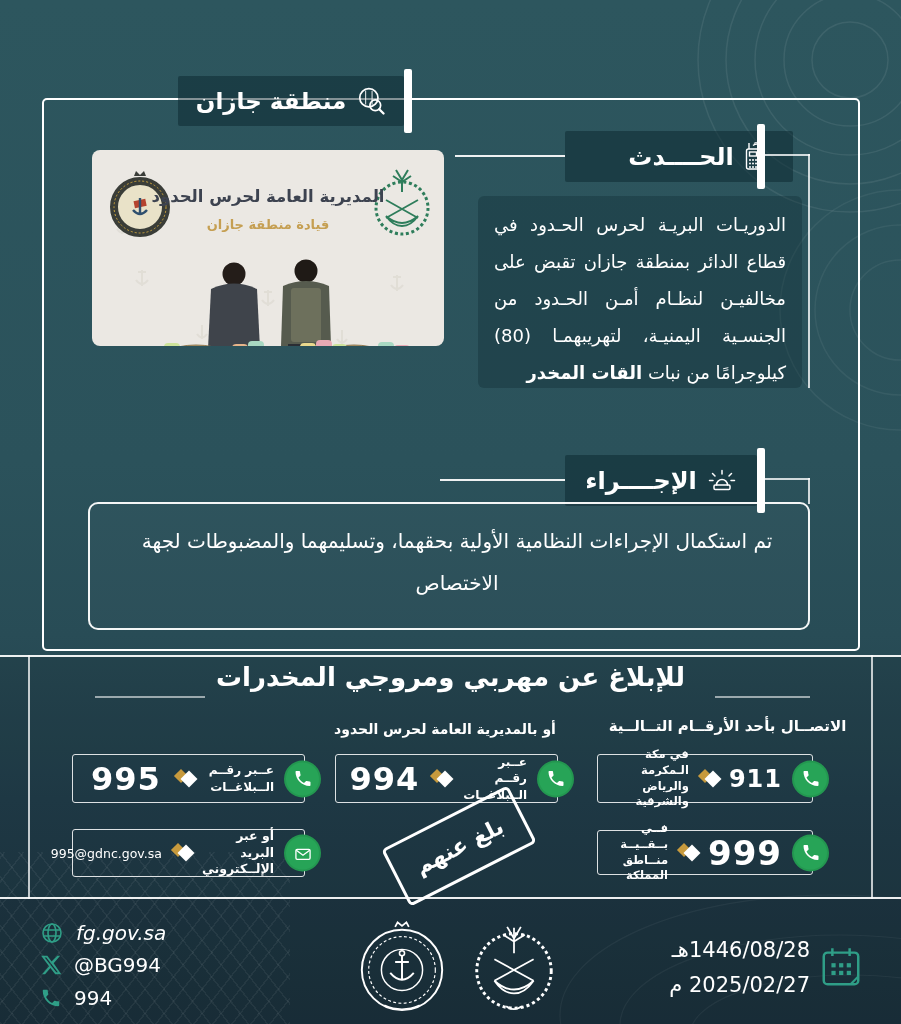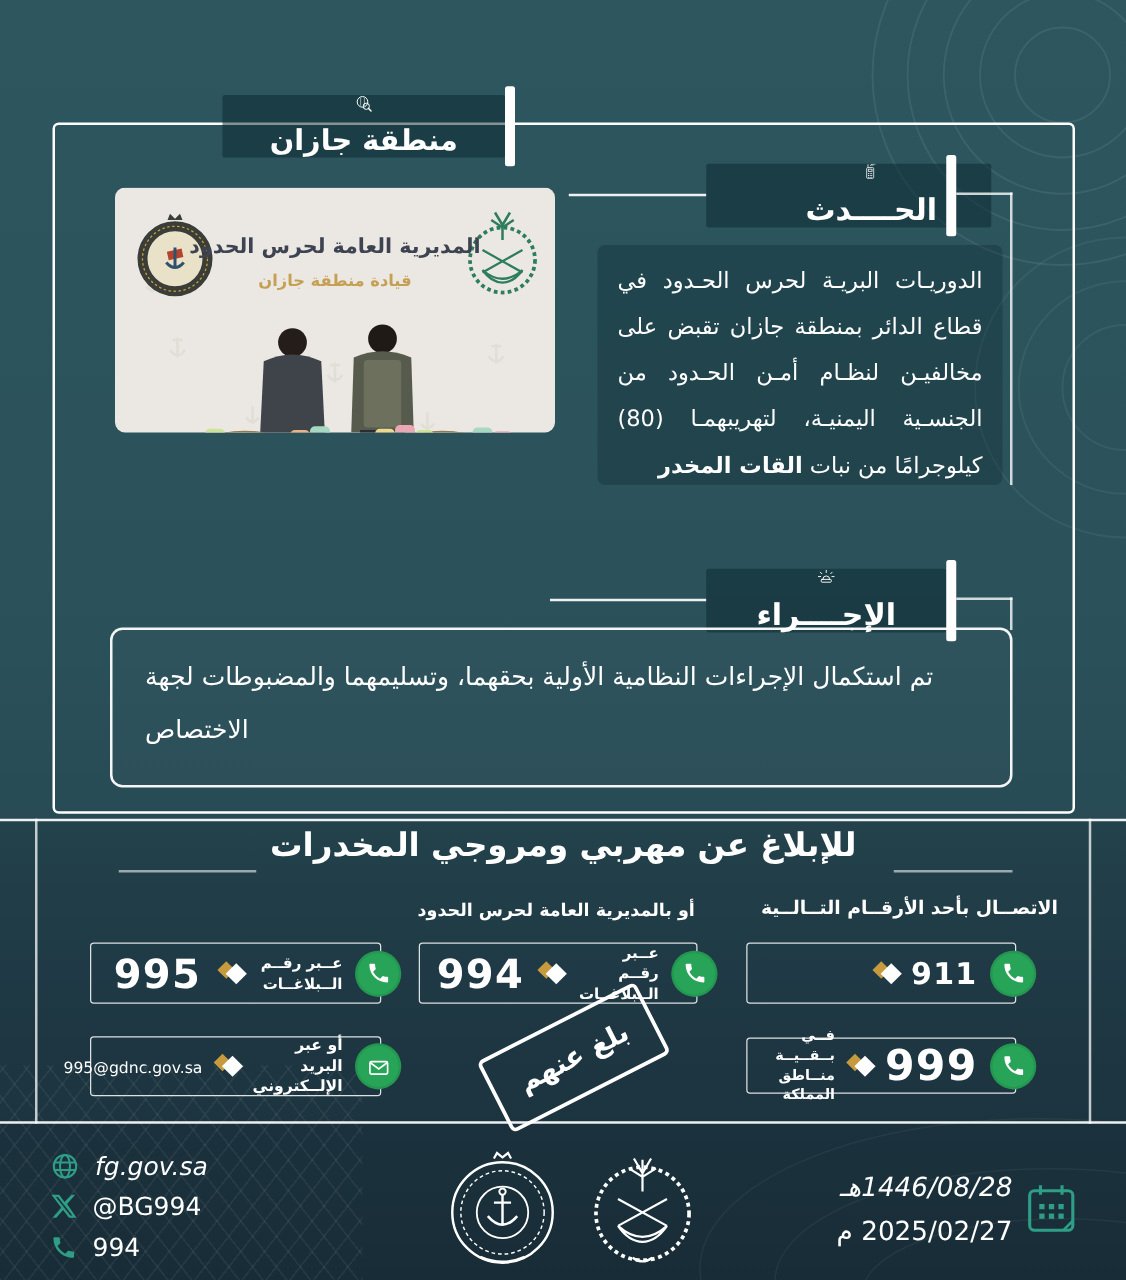--- a/index.html
+++ b/index.html
@@ -17,37 +17,37 @@
       repeating-linear-gradient(52deg,rgba(255,255,255,.05) 0 1.5px,transparent 1.5px 15px),
       repeating-linear-gradient(-52deg,rgba(255,255,255,.05) 0 1.5px,transparent 1.5px 15px);
   }
   
   .frame{position:absolute;left:42px;top:98px;width:814px;height:549px;border:2px solid #fff;border-radius:5px;}
   .hline{position:absolute;height:2px;background:rgba(255,255,255,.92);}
   .vline{position:absolute;width:2px;background:rgba(255,255,255,.92);}
   .vbar{position:absolute;width:8px;background:#fff;border-radius:2px;}
   .hdr-box{
     position:absolute;display:flex;align-items:center;justify-content:center;gap:10px;
-    background:rgba(9,38,46,.5);color:#fff;font-weight:bold;border-radius:2px;flex-direction:column;
+    background:rgba(9,38,46,.5);color:#fff;font-weight:bold;border-radius:2px;
   }
   .hdr-box .t{white-space:nowrap;}
   
   .event-panel{
     position:absolute;left:478px;top:196px;width:324px;height:192px;
     background:rgba(8,32,40,.28);border-radius:6px;color:#fff;
     padding:10px 16px;box-sizing:border-box;
     font-size:18px;line-height:2.06;text-align:justify;text-align-last:right;
   }
   .event-panel b{font-weight:bold;}
   
   .proc-box{
     position:absolute;left:88px;top:502px;width:722px;height:128px;
     border:2px solid rgba(255,255,255,.95);border-radius:10px;box-sizing:border-box;
-    color:#fff;font-size:20px;line-height:2.1;text-align:left;
-    padding:16px 26px 0 26px;background:rgba(255,255,255,.02);
+    color:#fff;font-size:20px;line-height:2.1;text-align:center;
+    padding:16px 26px 0 42px;background:rgba(255,255,255,.02);
   }
   
   .sec-title{
     position:absolute;left:0;top:662px;width:901px;text-align:center;
     color:#fff;font-weight:bold;font-size:26px;
   }
   .col-hdr{position:absolute;color:#fff;font-weight:bold;text-align:center;}
   .rbox{
     position:absolute;border:1px solid rgba(255,255,255,.85);border-radius:3px;
     display:flex;align-items:center;color:#fff;box-sizing:border-box;
@@ -267,20 +267,23 @@
     <div class="phone-badge">
       <svg width="20" height="20" viewBox="0 0 24 24">
           <path fill="#fff" d="M6.62 10.79c1.44 2.83 3.76 5.14 6.59 6.59l2.2-2.21c.27-.27.67-.36 1.02-.24 1.12.37 2.33.57 3.57.57.55 0 1 .45 1 1V20c0 .55-.45 1-1 1-9.39 0-17-7.61-17-17 0-.55.45-1 1-1h3.5c.55 0 1 .45 1 1 0 1.25.2 2.45.57 3.57.11.35.03.74-.25 1.02l-2.2 2.2z"></path>
         </svg>
     </div>
     <span class="num" style="font-size:24px;">911</span>
     <span class="dia">
         <i class="g"></i>
         <i class="w"></i>
       </span>
+    <span class="small2" style="font-size:11.5px;">
+      <span>في مكة الـمكرمة</span><br><span>والرياض والشرقية</span>
+    </span>
   </div>
 
   <div class="rbox" style="left:597px;top:830px;width:216px;height:45px;padding:0 30px 0 10px;gap:8px;justify-content:flex-start;">
     <div class="phone-badge">
       <svg width="20" height="20" viewBox="0 0 24 24">
           <path fill="#fff" d="M6.62 10.79c1.44 2.83 3.76 5.14 6.59 6.59l2.2-2.21c.27-.27.67-.36 1.02-.24 1.12.37 2.33.57 3.57.57.55 0 1 .45 1 1V20c0 .55-.45 1-1 1-9.39 0-17-7.61-17-17 0-.55.45-1 1-1h3.5c.55 0 1 .45 1 1 0 1.25.2 2.45.57 3.57.11.35.03.74-.25 1.02l-2.2 2.2z"></path>
         </svg>
     </div>
     <span class="num" style="font-size:34px;">999</span>
     <span class="dia">
@@ -402,16 +405,16 @@
         <rect x="7" y="10" width="2.2" height="2.2"></rect>
           <rect x="11" y="10" width="2.2" height="2.2"></rect>
           <rect x="15" y="10" width="2.2" height="2.2"></rect>
         <rect x="7" y="14" width="2.2" height="2.2"></rect>
           <rect x="11" y="14" width="2.2" height="2.2"></rect>
           <rect x="15" y="14" width="2.2" height="2.2"></rect>
       </g>
       <path d="M21 17 l-4 4" stroke-width="1.1"></path>
     </g>
   </svg>
-  <div class="f-date" style="left:622px;top:938px;font-style:italic;">1446/08/28هـ</div>
+  <div class="f-date" style="left:622px;top:938px;">1446/08/28هـ</div>
   <div class="f-date" style="left:622px;top:973px;">2025/02/27 م</div>
 
 </div>
 
 </body></html>

